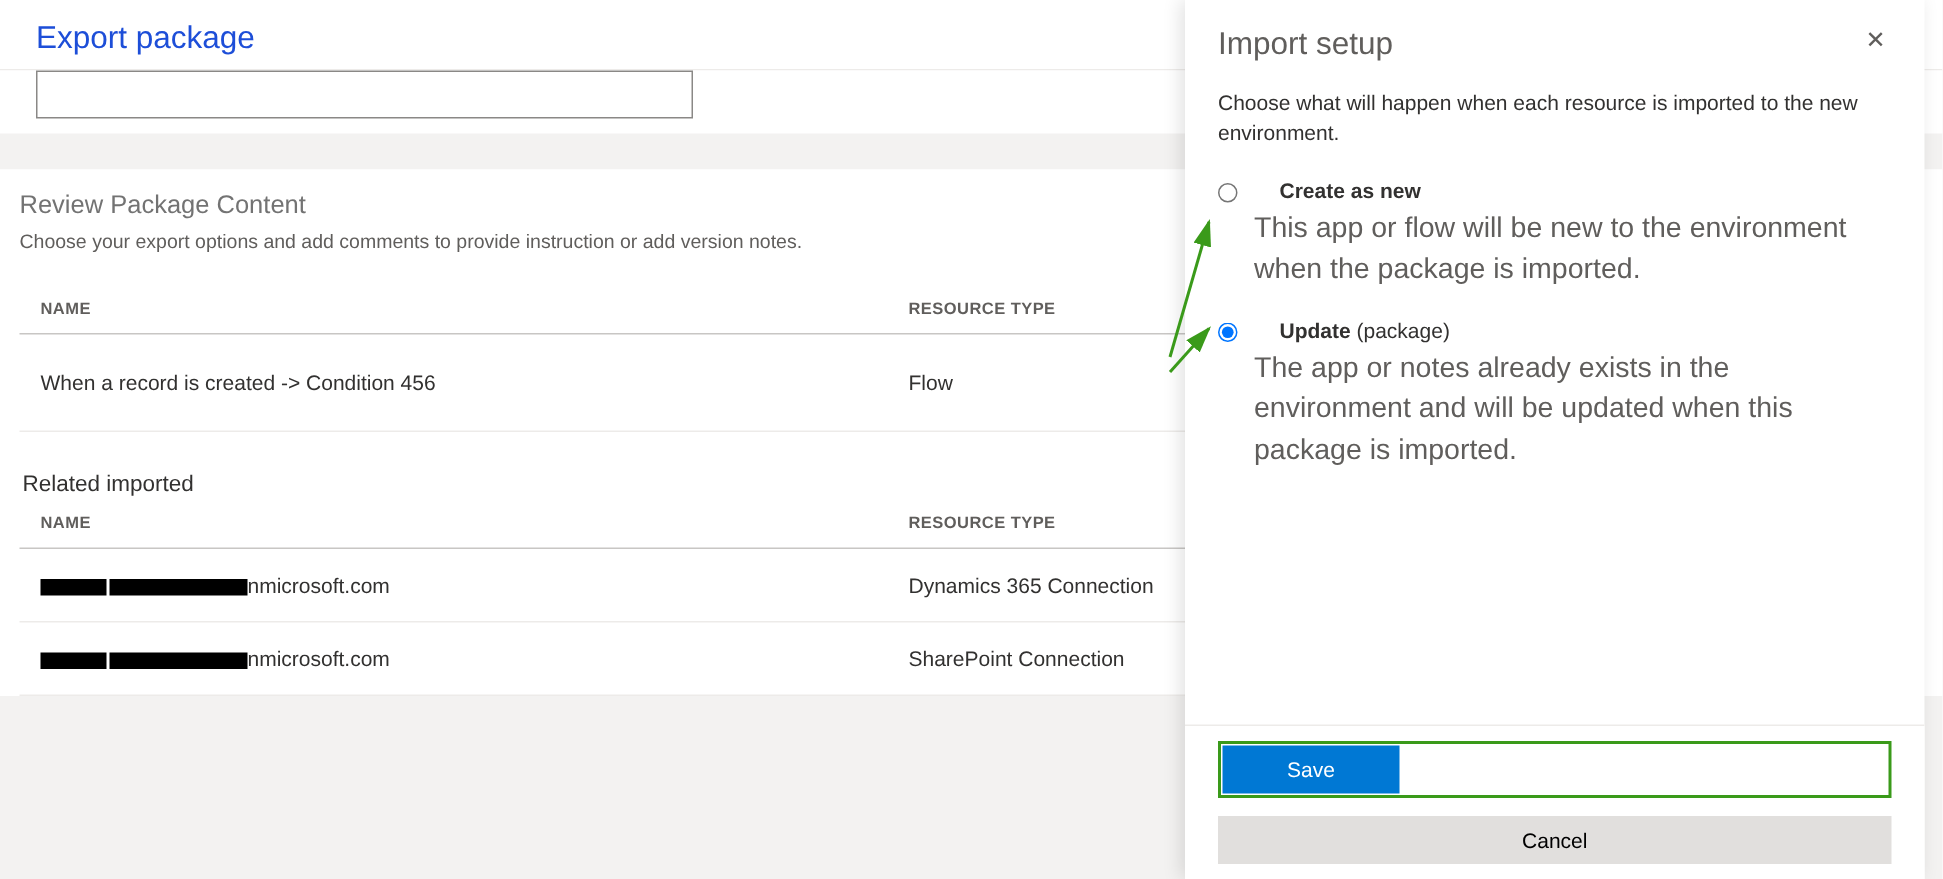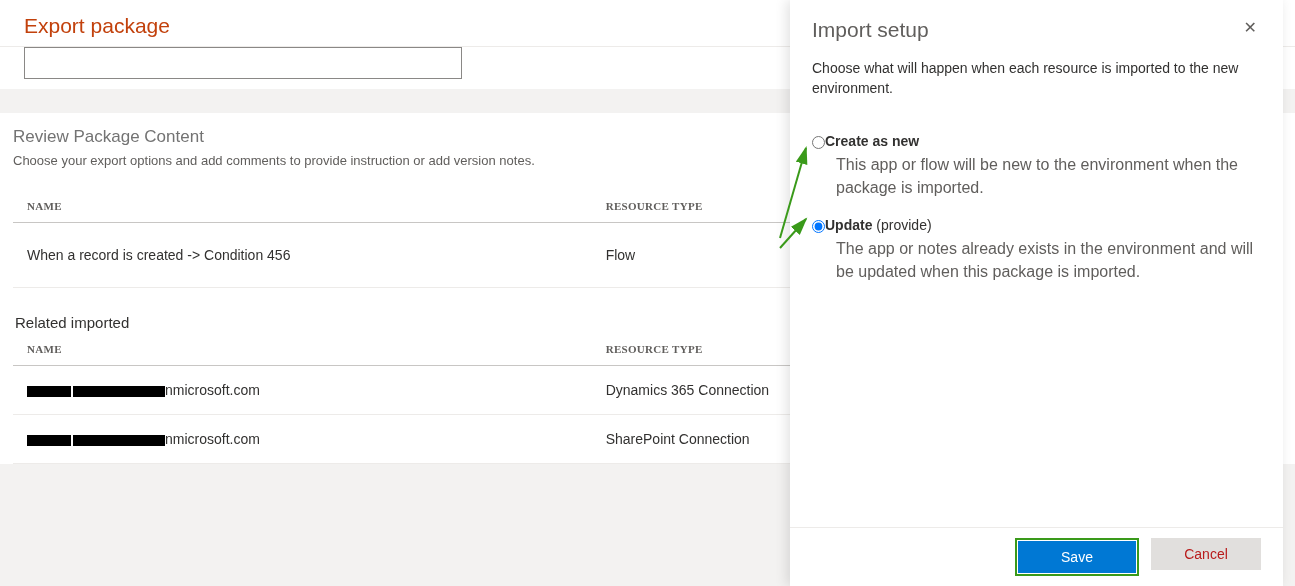--- a/index.html
+++ b/index.html
@@ -18,21 +18,21 @@
     width: 100%;
   }
   .header {
     padding: 14px 24px 8px 24px;
     border-bottom: 1px solid #edebe9;
     background: #fff;
   }
   .header h1 {
     font-weight: 400;
     font-size: 21px;
-    color: #c2410c;
+    color: #1d4ed8;
   }
   .inputbox-row {
     padding: 0 24px 10px 24px;
     background:#fff;
   }
   .inputbox {
     width: 438px;
     height: 32px;
     border: 1px solid #8a8886;
     background: #fff;
@@ -62,21 +62,20 @@
   }
   th {
     text-align: left;
     font-size: 11px;
     font-weight: 600;
     letter-spacing: 0.3px;
     color: #605e5c;
     padding: 8px 14px 10px 14px;
     border-bottom: 1px solid #c8c6c4;
     text-transform: uppercase;
-    font-family: Liberation Serif, serif;
   }
   td {
     padding: 16px 14px;
     border-bottom: 1px solid #edebe9;
     vertical-align: middle;
     font-size: 14px;
   }
   td.link a, a.link {
     color: #0078d4;
     text-decoration: none;
@@ -135,67 +134,68 @@
   }
   .panel-body {
     padding: 10px 22px;
     flex:1;
     overflow:auto;
   }
   .panel-body p.intro {
     font-size: 14px;
     color: #323130;
     line-height:1.45;
-    margin-bottom: 34px;
+    margin-bottom: 20px;
   }
   .radio-row {
     display:flex;
     align-items:flex-end;
-    gap:0;
+    gap:28px;
     margin-bottom: 4px;
   }
   .radio-row input[type=radio]{
     margin-top:3px;
   }
   .radio-label { font-weight:600; }
   .radio-label .deflt { font-weight:400; }
   .radio-desc {
     margin: 2px 0 18px 24px;
     color:#605e5c;
-    font-size:16px;
+    font-size:19px;
     line-height:1.45;
   }
   .panel-footer {
     border-top:1px solid #edebe9;
     padding: 10px 22px;
     display:flex;
-    justify-content:flex-end;
+    justify-content:space-between;
     gap:12px;
     background:#fff;
+    flex-direction:column;
   }
   .btn {
     min-width:110px;
     height:32px;
     border:none;
     font-size:14px;
     cursor:pointer;
   }
   .btn-primary-wrap {
     border: 2px solid #3a9a1a;
     padding: 1px;
     display:inline-block;
   }
   .btn-primary {
     background:#0078d4;
     color:#fff;
     min-width:118px;
   }
   .btn-default {
     background:#e1dfdd;
-    color:#b91c1c;
+    color:#000000;
   }
 
   
   svg.annot {
     position:absolute;
     pointer-events:none;
     top:0; left:0;
     width:1295px; height:586px;
   }
 </style>
@@ -280,21 +280,21 @@
     <p class="intro">Choose what will happen when each resource is imported to the new environment.</p>
 
     <div class="radio-row">
       <input type="radio" name="imp" style="">
       <span class="radio-label">Create as new</span>
     </div>
     <p class="radio-desc">This app or flow will be new to the environment when the package is imported.</p>
 
     <div class="radio-row">
       <input type="radio" name="imp" checked="" style="">
-      <span class="radio-label"><span>Update</span><span class="deflt"> (provide)</span></span>
+      <span class="radio-label"><span>Update</span><span class="deflt"> (package)</span></span>
     </div>
     <p class="radio-desc">The app or notes already exists in the environment and will be updated when this package is imported.</p>
   </div>
   <div class="panel-footer">
     <span class="btn-primary-wrap">
       <button class="btn btn-primary">Save</button>
     </span>
     <button class="btn btn-default">Cancel</button>
   </div>
 </div>

